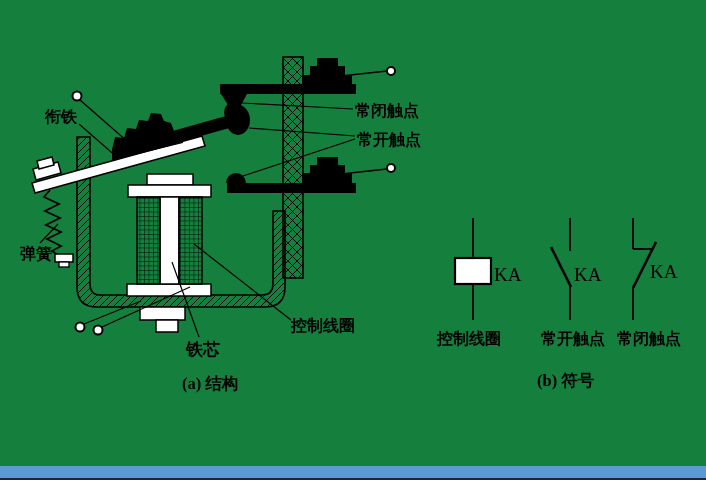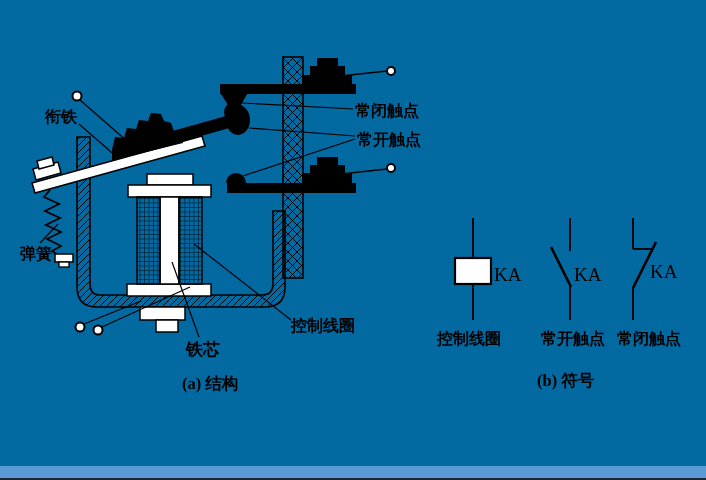--- a/index.html
+++ b/index.html
@@ -1,19 +1,19 @@
 <!DOCTYPE html>
 <html><head>
 <meta charset="utf-8">
 <style>
   html,body{margin:0;padding:0;background:#fff;}
   .slide{
     position:relative;
     width:706px;height:480px;
-    background:#0369a1;
+    background:#15803d;
     overflow:hidden;
     font-family:"Liberation Serif","DejaVu Serif",serif;
   }
   svg{position:absolute;left:0;top:0;display:block;}
   .cn-label{
     font-family:"Liberation Serif","DejaVu Serif",serif;
     font-weight:bold;
     fill:#000;
   }
   .ka-label{

